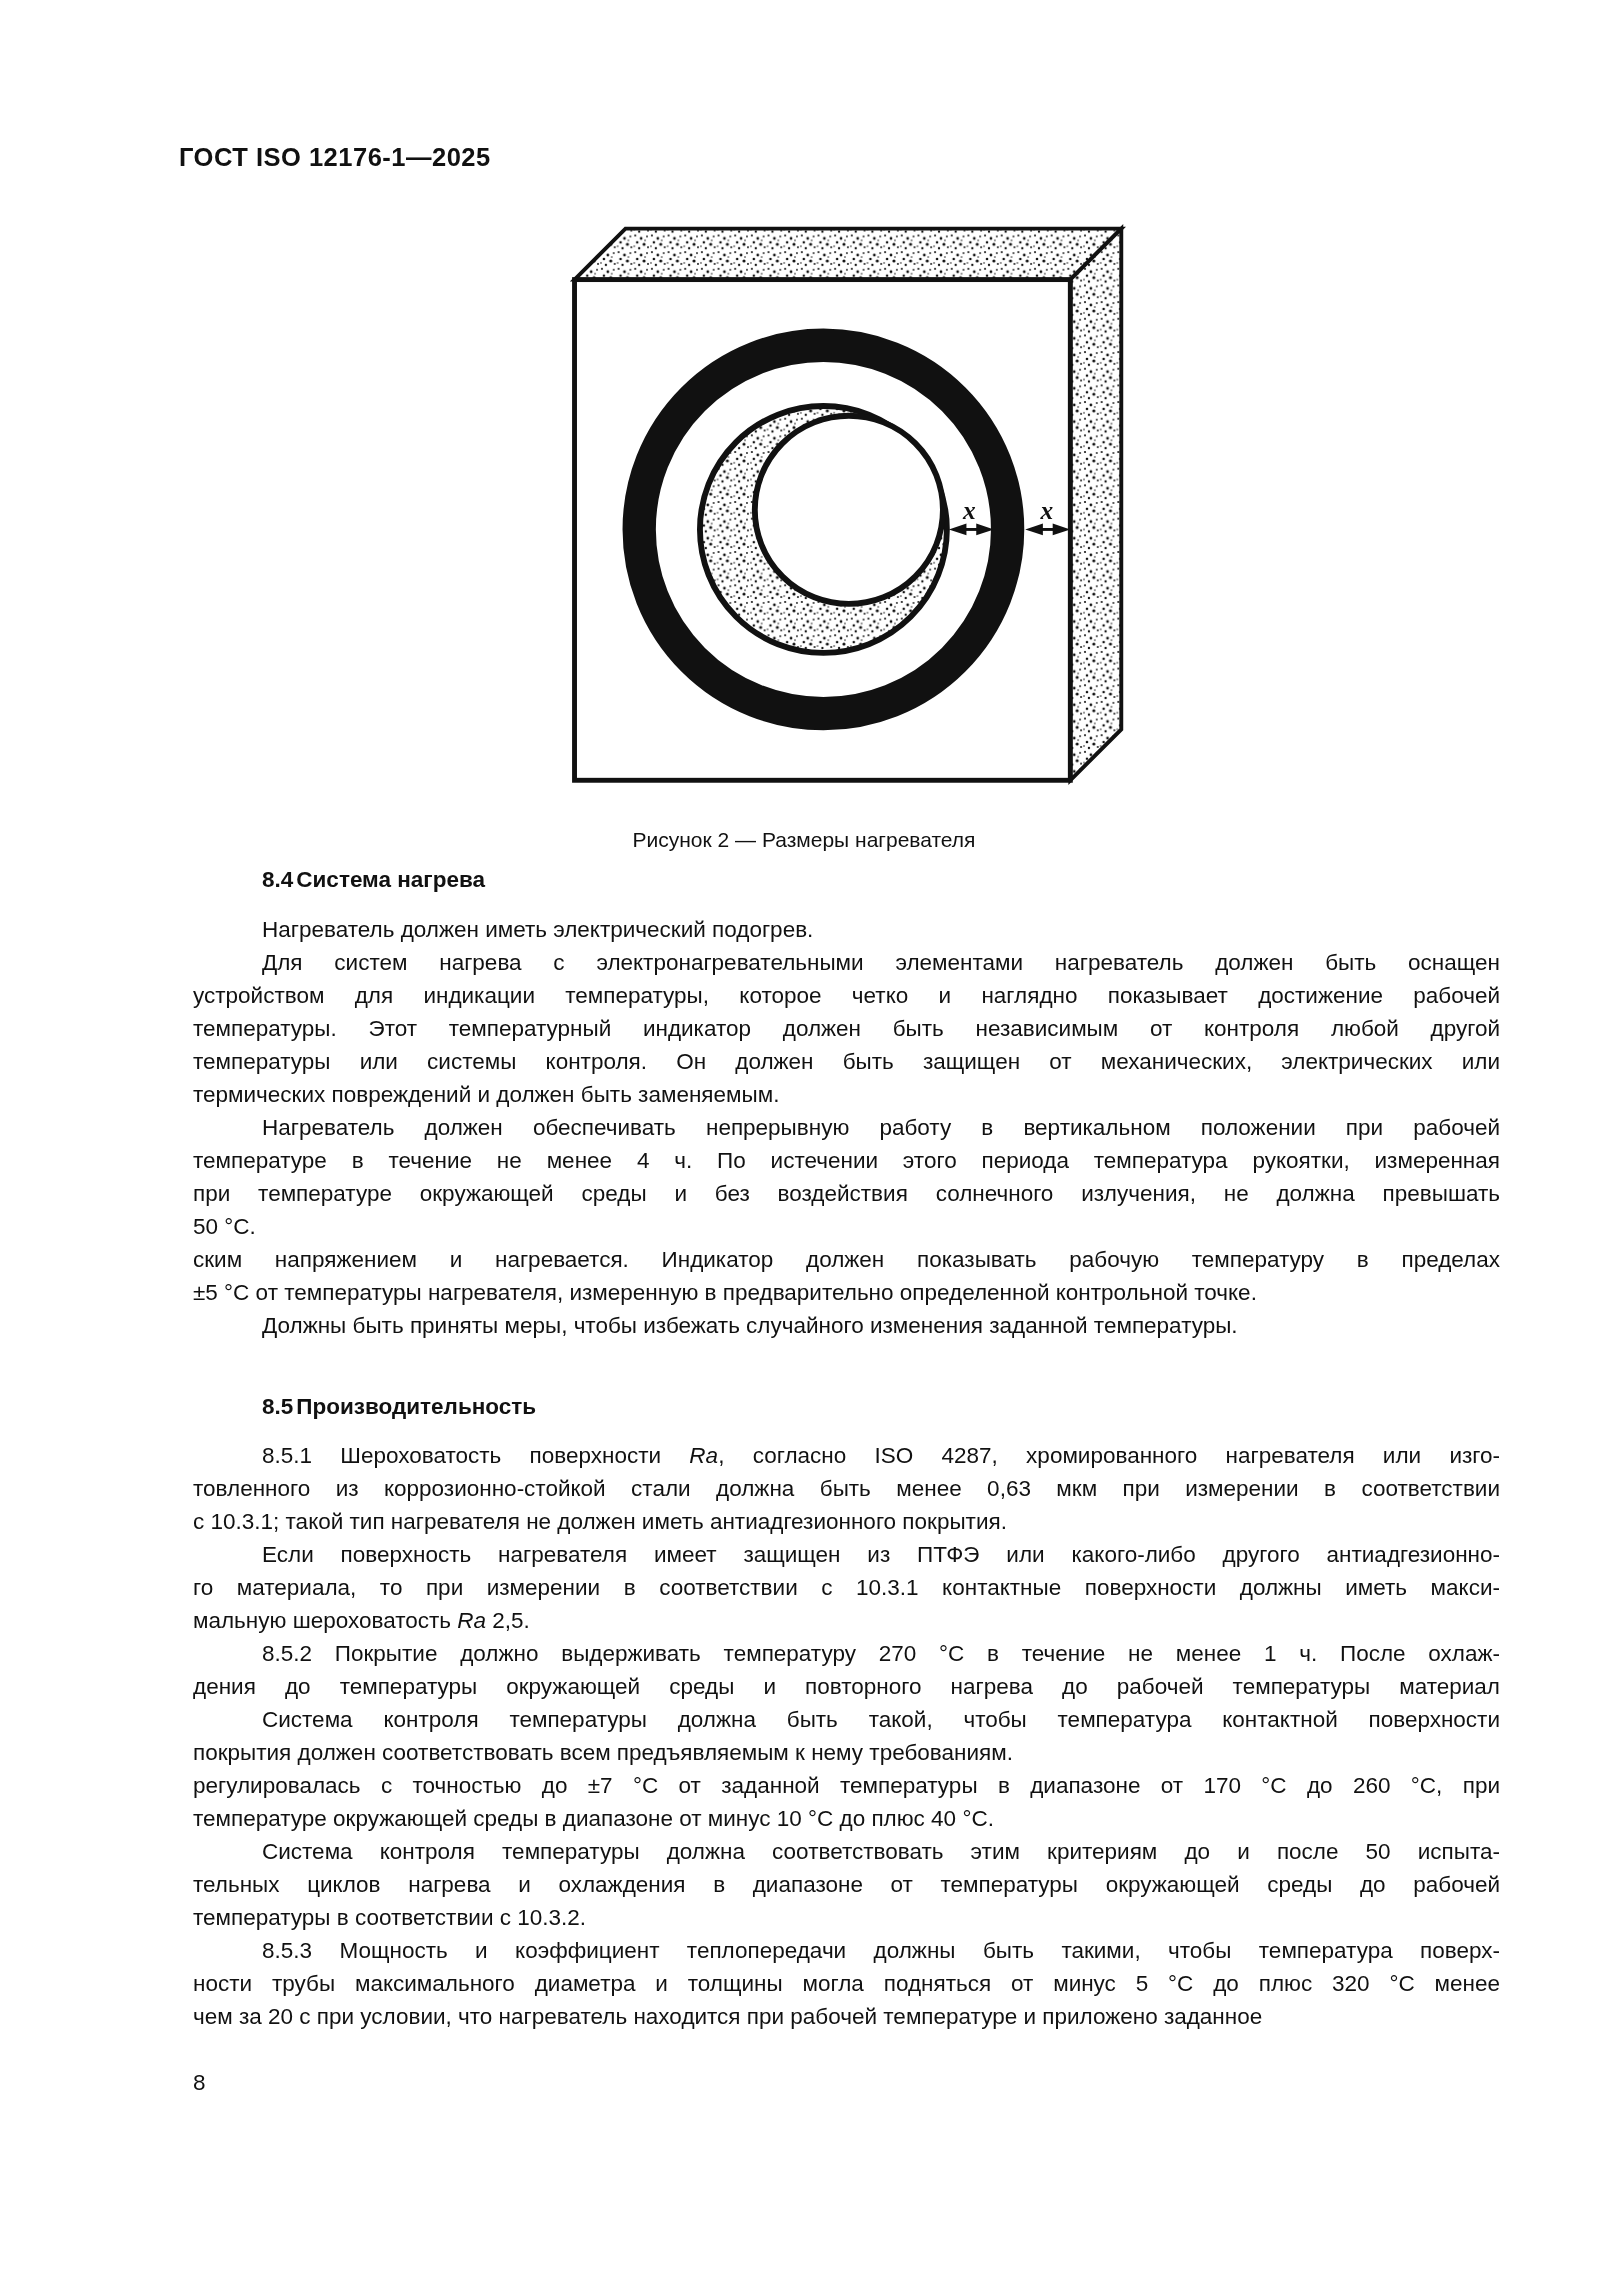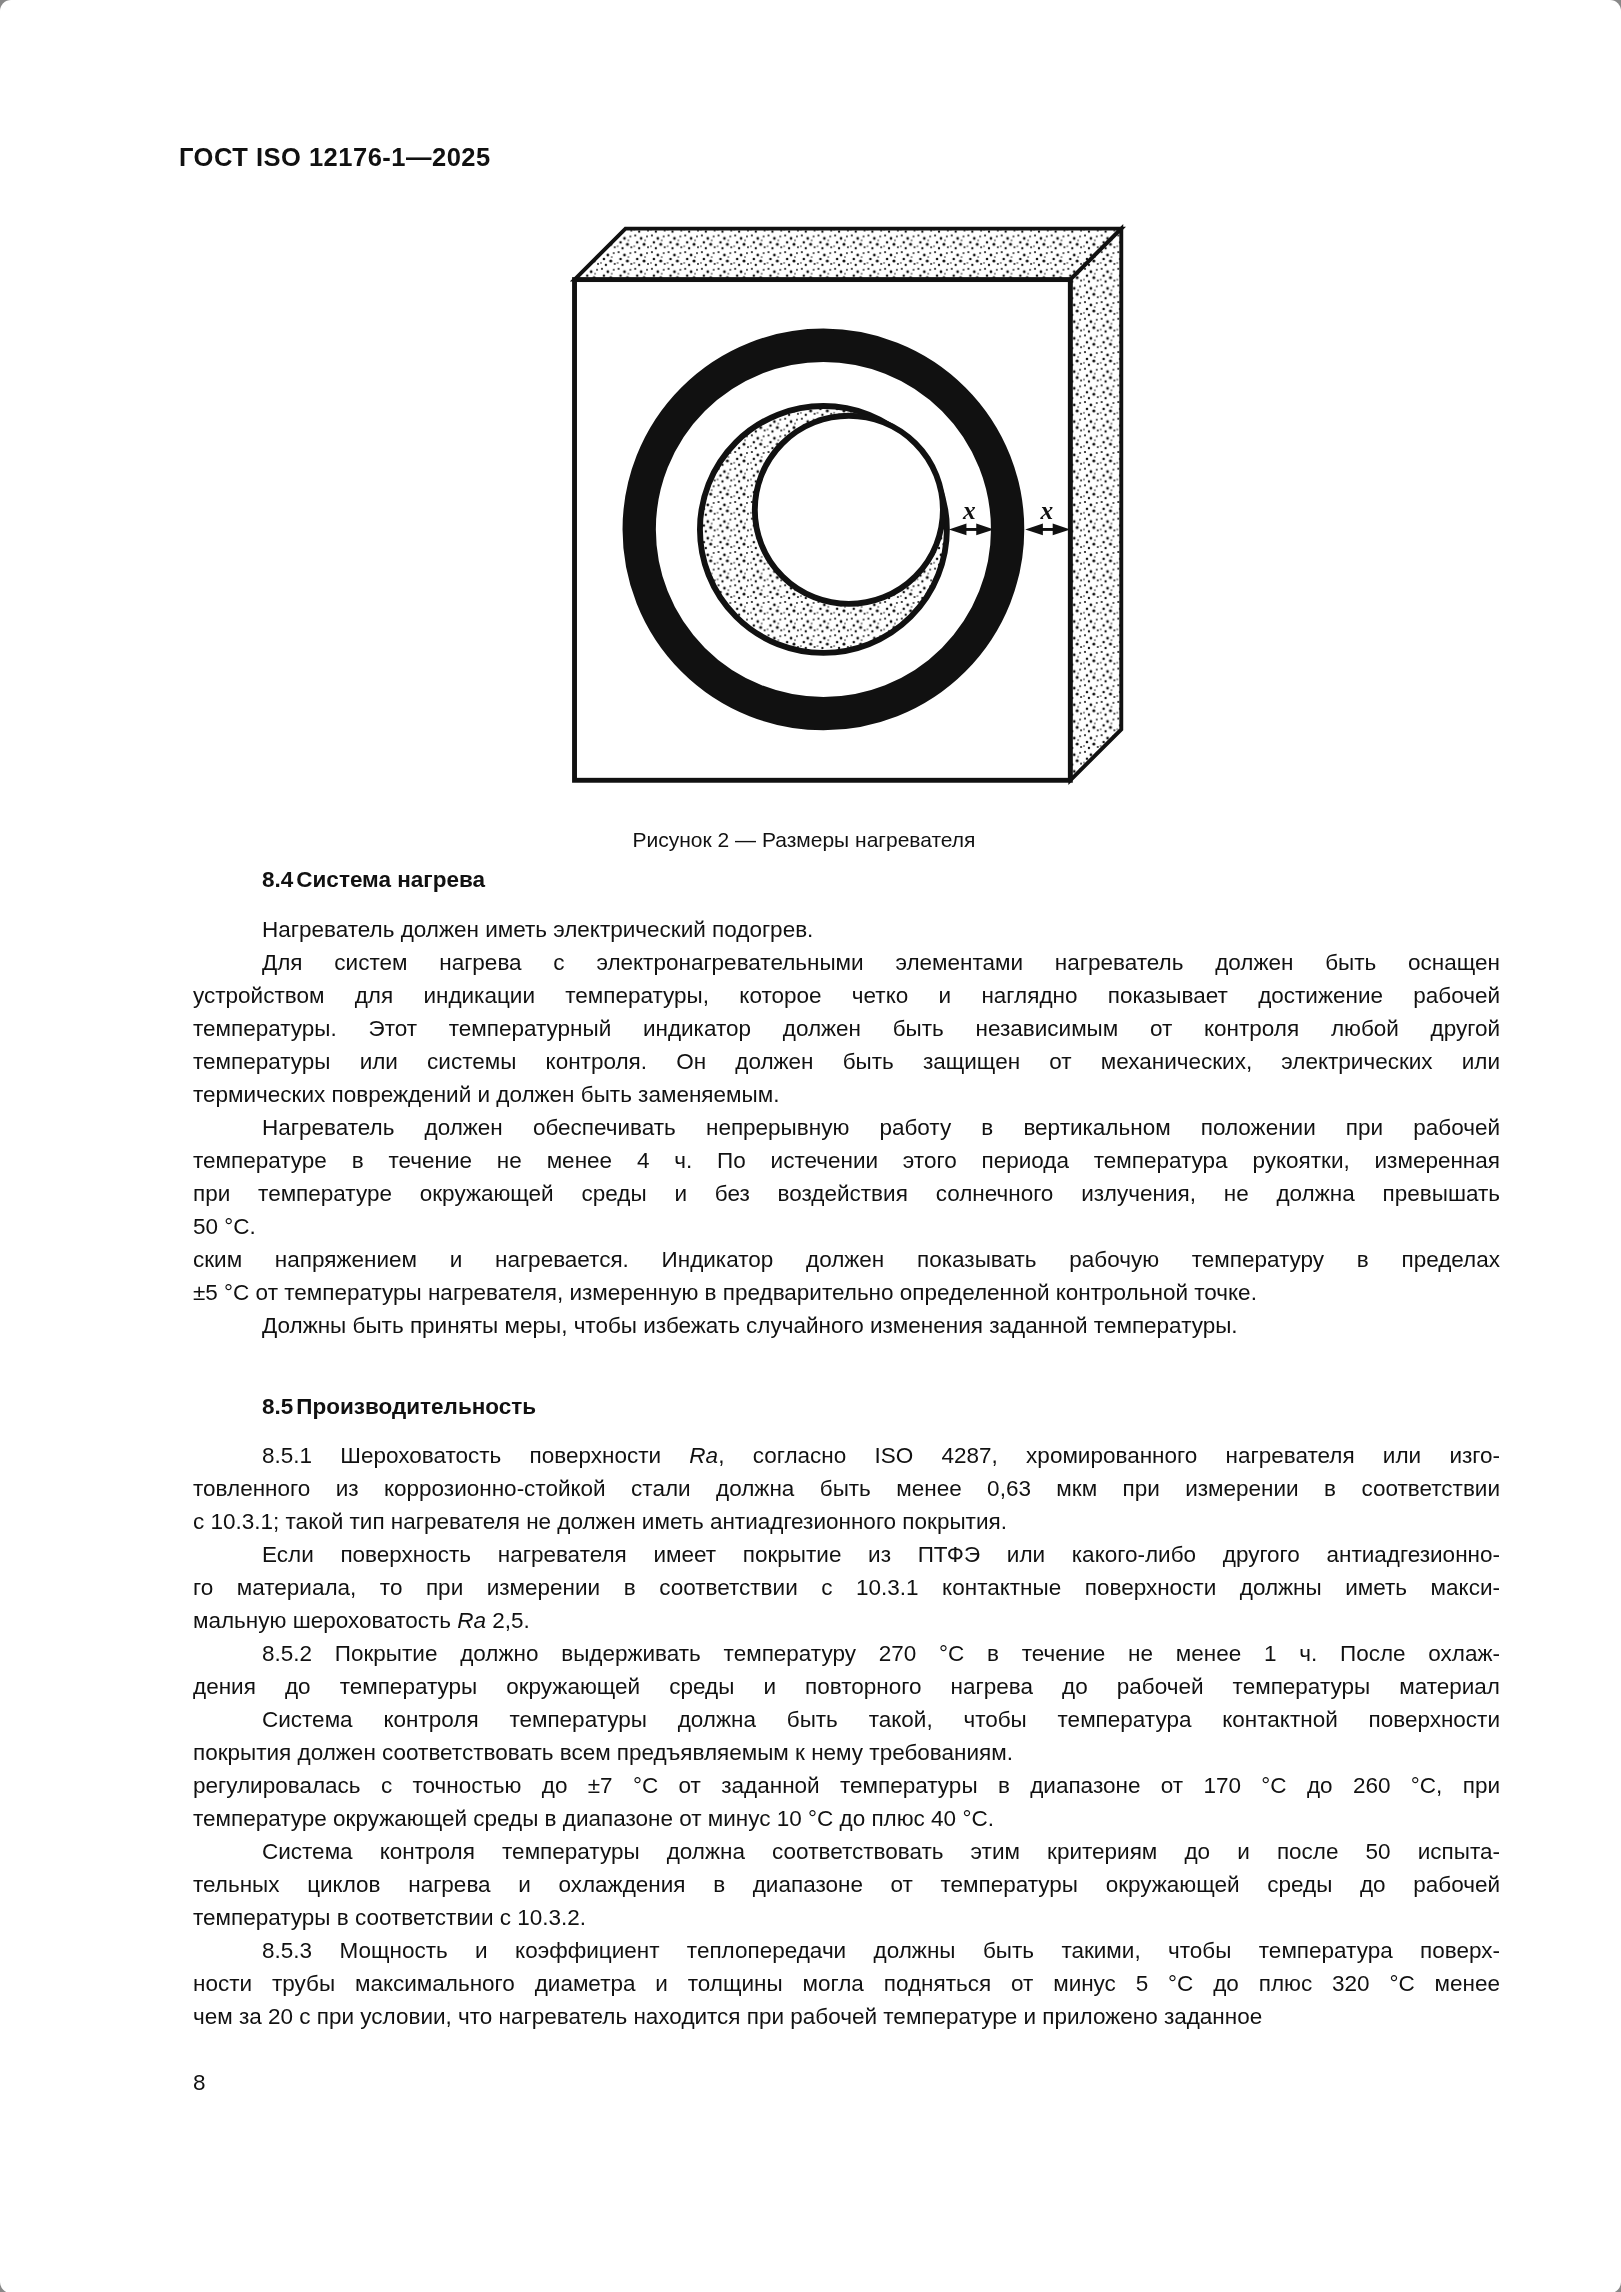--- a/index.html
+++ b/index.html
@@ -3,21 +3,20 @@
 <meta charset="utf-8">
 <style>
   html,body{margin:0;padding:0;background:#888;}
   .page{
     position:relative;
     width:1621px;height:2293px;
     background:#ffffff;
     font-family:"Liberation Sans", sans-serif;
     color:#111;
     overflow:hidden;
-    border-radius:11px;
   }
   .doc-header{
     position:absolute;left:179px;top:143px;
     font-size:25.5px;font-weight:bold;letter-spacing:0.5px;
     white-space:nowrap;
   }
   .figure-svg{position:absolute;left:549px;top:211px;}
   .caption{
     position:absolute;left:804px;top:828px;
     transform:translateX(-50%);
@@ -115,21 +114,21 @@
         <div class="line ind last"><span>Должны быть приняты меры, чтобы избежать случайного изменения заданной температуры.</span></div>
       </div>
 
     <div class="heading h2">
       <span class="num">8.5</span><span>Производительность</span>
     </div>
     <div class="lines">
         <div class="line ind"><span>8.5.1  Шероховатость поверхности </span><i>Ra</i><span>, согласно ISO 4287, хромированного нагревателя или изго-</span></div>
         <div class="line"><span>товленного из коррозионно-стойкой стали должна быть менее 0,63 мкм при измерении в соответствии</span></div>
         <div class="line last"><span>с 10.3.1; такой тип нагревателя не должен иметь антиадгезионного покрытия.</span></div>
-        <div class="line ind"><span>Если поверхность нагревателя имеет покрытие из ПТФЭ или какого-либо другого антиадгезионно-</span></div>
+        <div class="line ind"><span>Если поверхность нагревателя имеет защищен из ПТФЭ или какого-либо другого антиадгезионно-</span></div>
         <div class="line"><span>го материала, то при измерении в соответствии с 10.3.1 контактные поверхности должны иметь макси-</span></div>
         <div class="line last"><span>мальную шероховатость </span><i>Ra</i><span> 2,5.</span></div>
         <div class="line ind"><span>8.5.2  Покрытие должно выдерживать температуру 270 °C в течение не менее 1 ч. После охлаж-</span></div>
         <div class="line"><span>дения до температуры окружающей среды и повторного нагрева до рабочей температуры материал</span></div>
         <div class="line ind"><span>Система контроля температуры должна быть такой, чтобы температура контактной поверхности</span></div>
         <div class="line last"><span>покрытия должен соответствовать всем предъявляемым к нему требованиям.</span></div>
         <div class="line"><span>регулировалась с точностью до ±7 °C от заданной температуры в диапазоне от 170 °C до 260 °C, при</span></div>
         <div class="line last"><span>температуре окружающей среды в диапазоне от минус 10 °C до плюс 40 °C.</span></div>
         <div class="line ind"><span>Система контроля температуры должна соответствовать этим критериям до и после 50 испыта-</span></div>
         <div class="line"><span>тельных циклов нагрева и охлаждения в диапазоне от температуры окружающей среды до рабочей</span></div>

